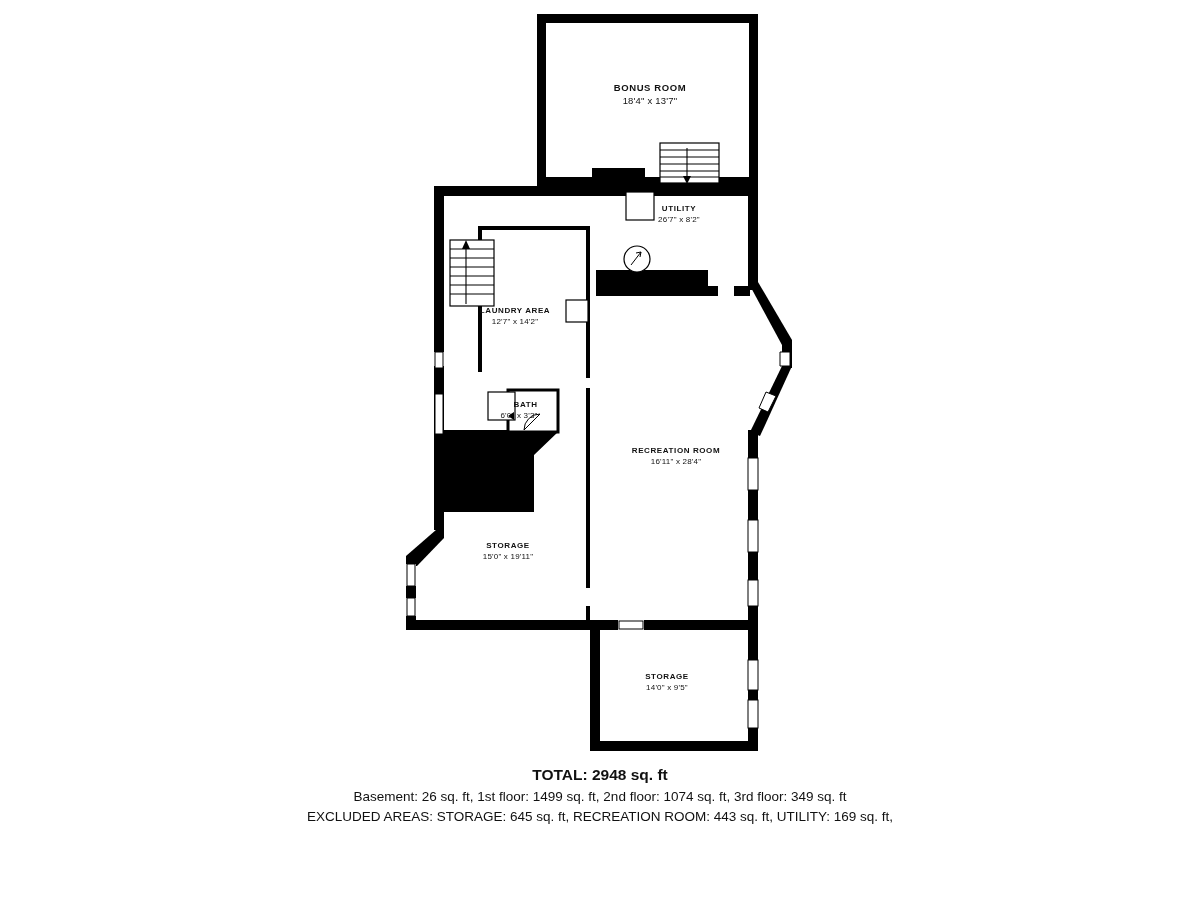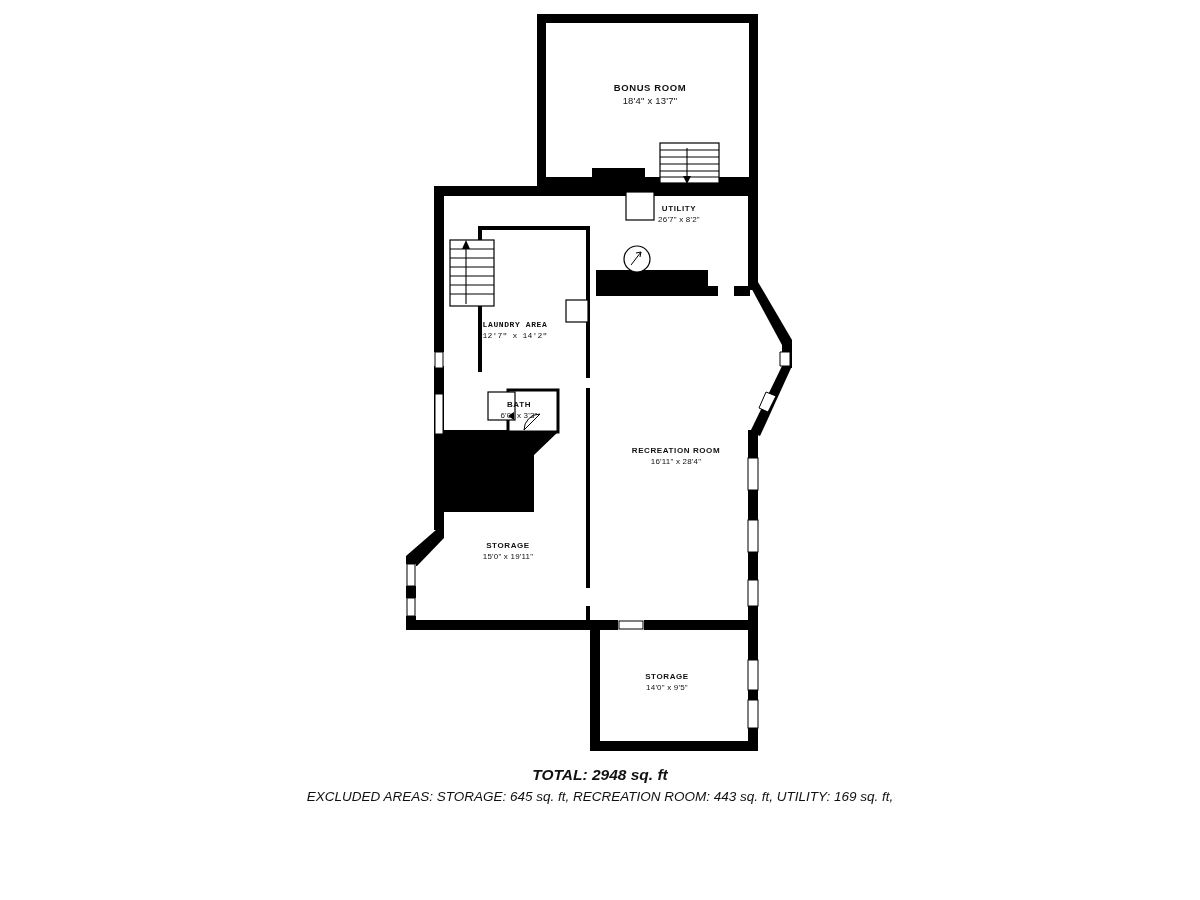--- a/index.html
+++ b/index.html
@@ -51,21 +51,20 @@
   .room-label.small .dims {
     font-size: 8px;
   }
   
   #summary {
     position: absolute;
     left: 0;
     top: 766px;
     width: 1200px;
     text-align: center;
-    font-style: italic;
   }
   #summary .total {
     font-size: 15.5px;
     font-weight: bold;
     color: #111111;
     margin-bottom: 3px;
   }
   #summary .line {
     font-size: 13.5px;
     color: #111111;
@@ -220,26 +219,26 @@
   <div class="room-label" style="left:650px; top:82px; transform:translateX(-50%);">
     <div class="name">BONUS ROOM</div>
     <div class="dims">18'4" x 13'7"</div>
   </div>
 
   <div class="room-label small" style="left:679px; top:204px; transform:translateX(-50%);">
     <div class="name">UTILITY</div>
     <div class="dims">26'7" x 8'2"</div>
   </div>
 
-  <div class="room-label small" style="left:515px; top:320px; transform:translateX(-50%);font-family:Liberation Mono, monospace;">
+  <div class="room-label small" style="left:515px; top:306px; transform:translateX(-50%);">
     <div class="name">LAUNDRY AREA</div>
     <div class="dims">12'7" x 14'2"</div>
   </div>
 
-  <div class="room-label small" style="left:519px; top:400px; transform:translateX(-50%);">
+  <div class="room-label small" style="left:519px; top:400px; transform:translateX(-50%);text-align:right;">
     <div class="name">BATH</div>
     <div class="dims">6'0" x 3'3"</div>
   </div>
 
   <div class="room-label small" style="left:676px; top:446px; transform:translateX(-50%);">
     <div class="name">RECREATION ROOM</div>
     <div class="dims">16'11" x 28'4"</div>
   </div>
 
   <div class="room-label small" style="left:508px; top:541px; transform:translateX(-50%);">
@@ -247,16 +246,17 @@
     <div class="dims">15'0" x 19'11"</div>
   </div>
 
   <div class="room-label small" style="left:667px; top:672px; transform:translateX(-50%);">
     <div class="name">STORAGE</div>
     <div class="dims">14'0" x 9'5"</div>
   </div>
 
   <div id="summary">
     <div class="total">TOTAL: 2948 sq. ft</div>
+    <div class="line">Basement: 26 sq. ft, 1st floor: 1499 sq. ft, 2nd floor: 1074 sq. ft, 3rd floor: 349 sq. ft</div>
     <div class="line">EXCLUDED AREAS: STORAGE: 645 sq. ft, RECREATION ROOM: 443 sq. ft, UTILITY: 169 sq. ft,</div>
   </div>
 
 </div>
 
 </body></html>

